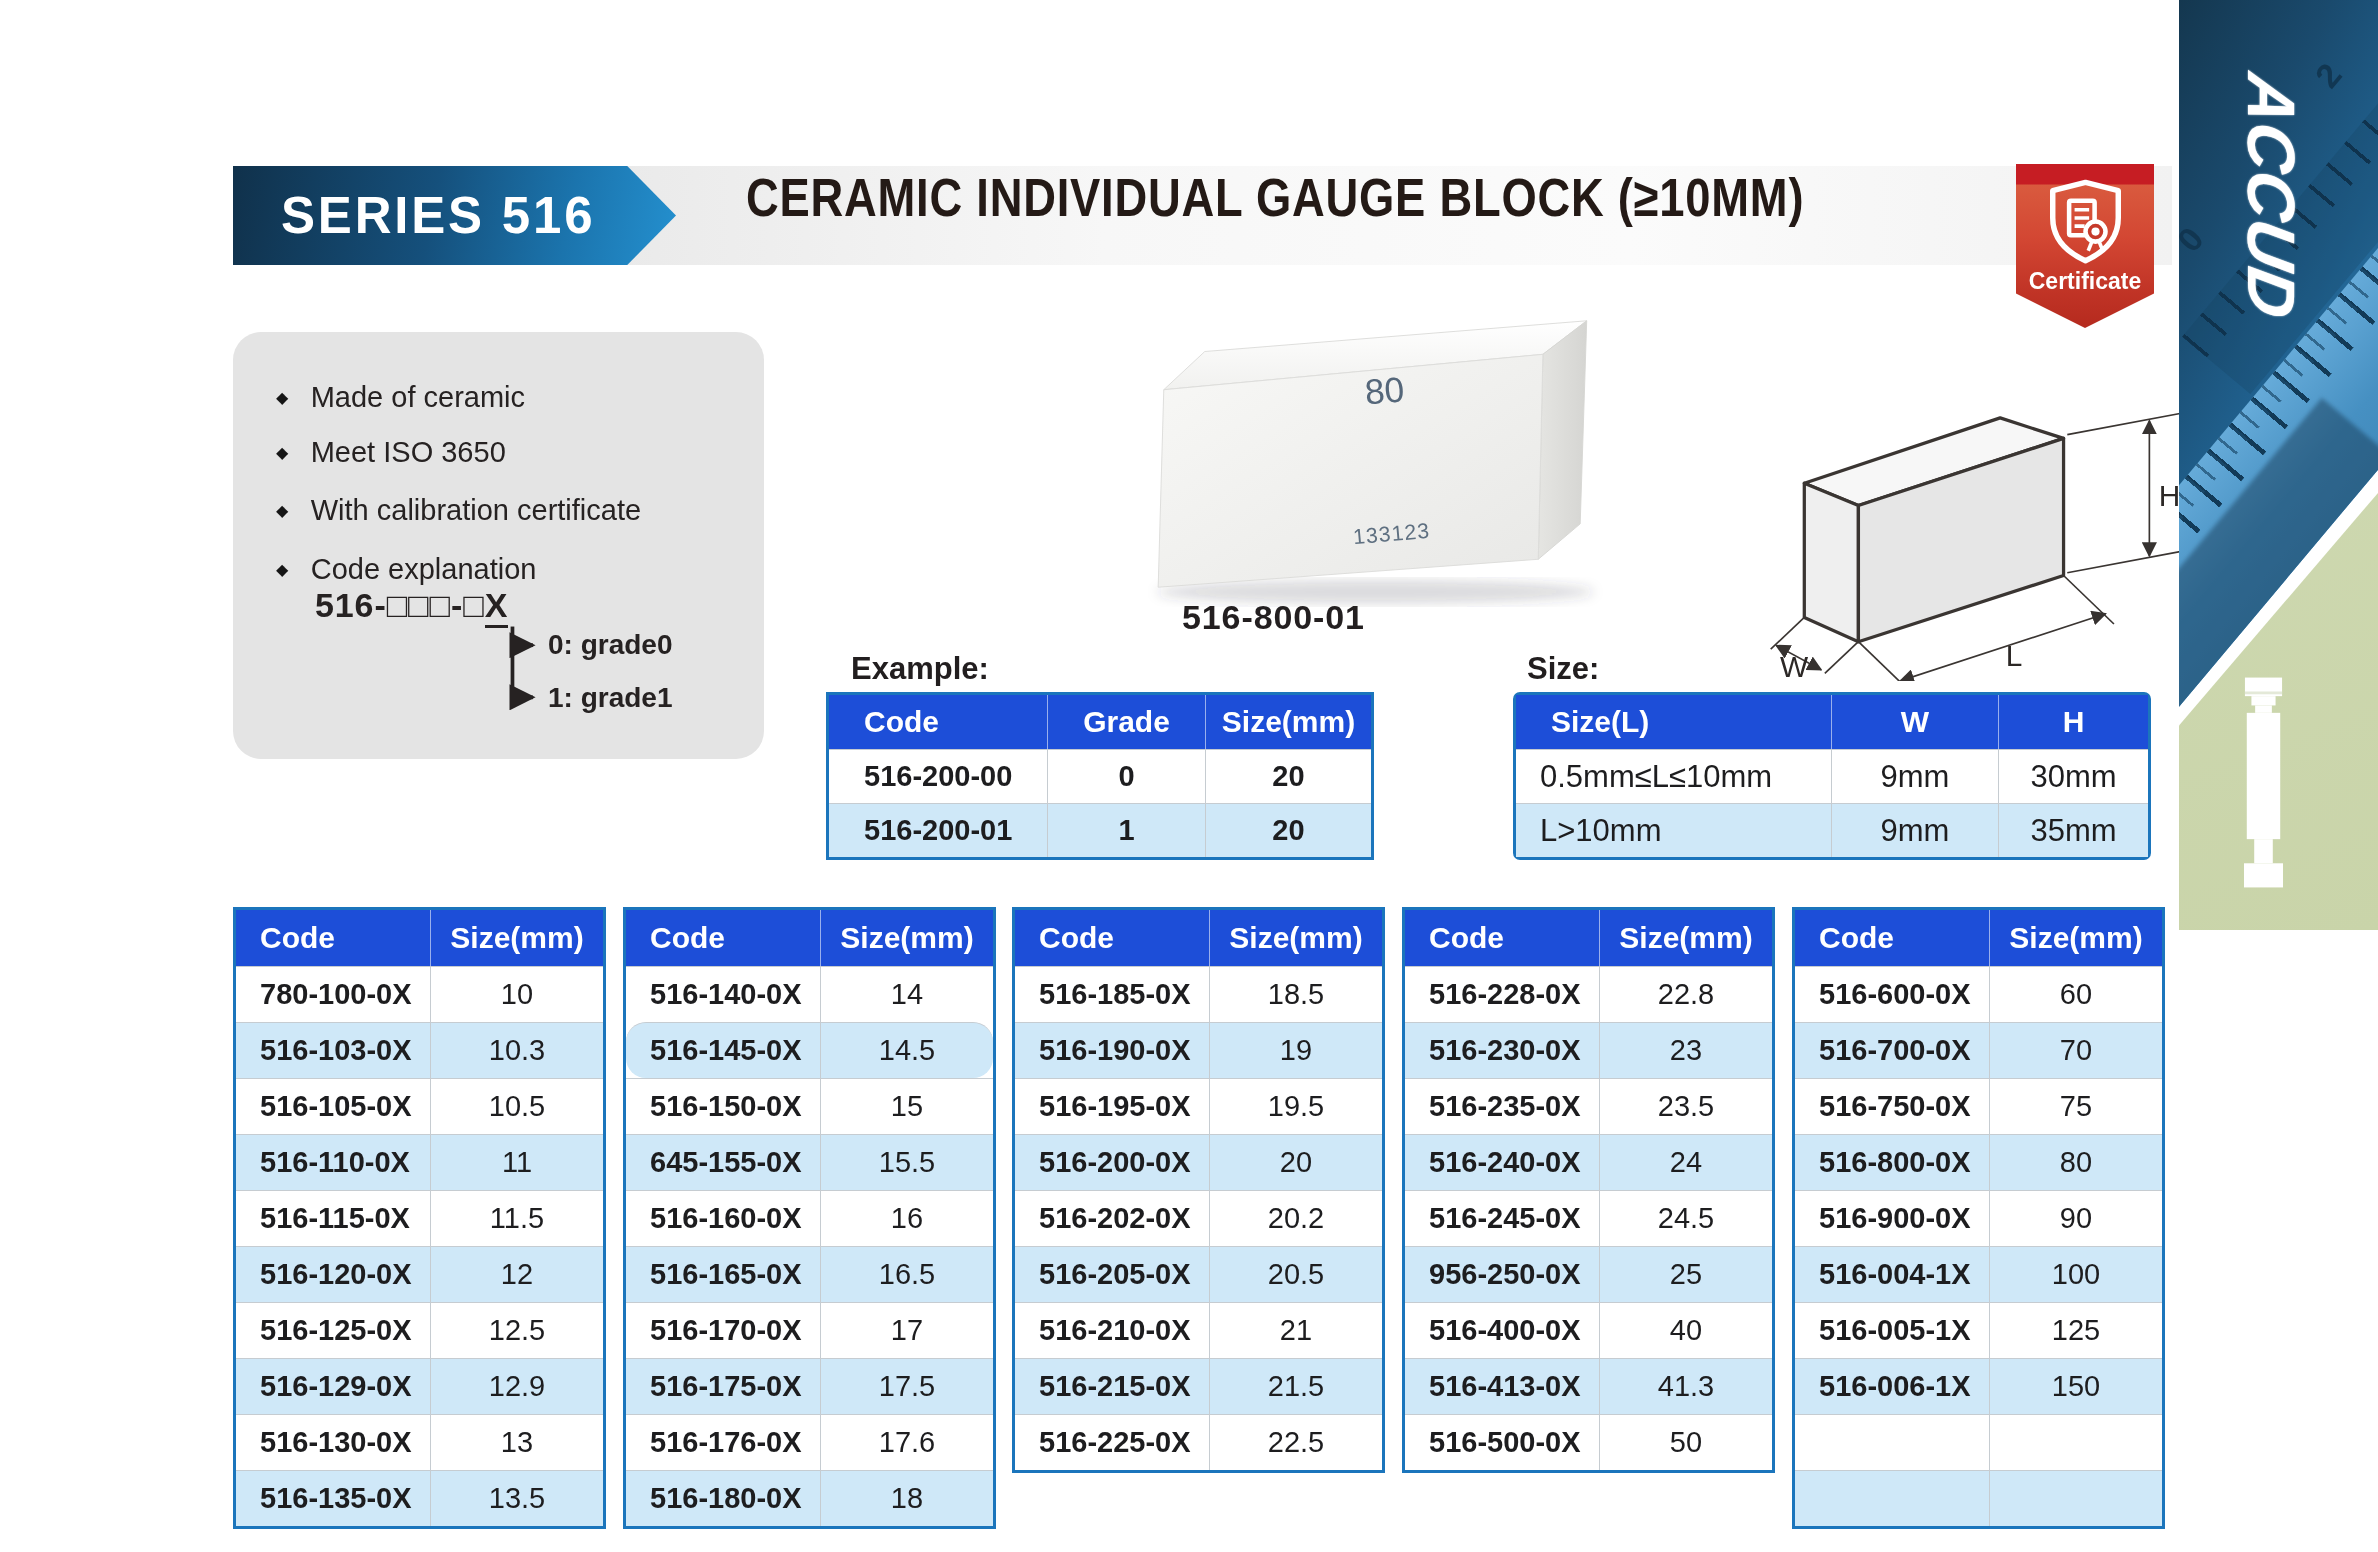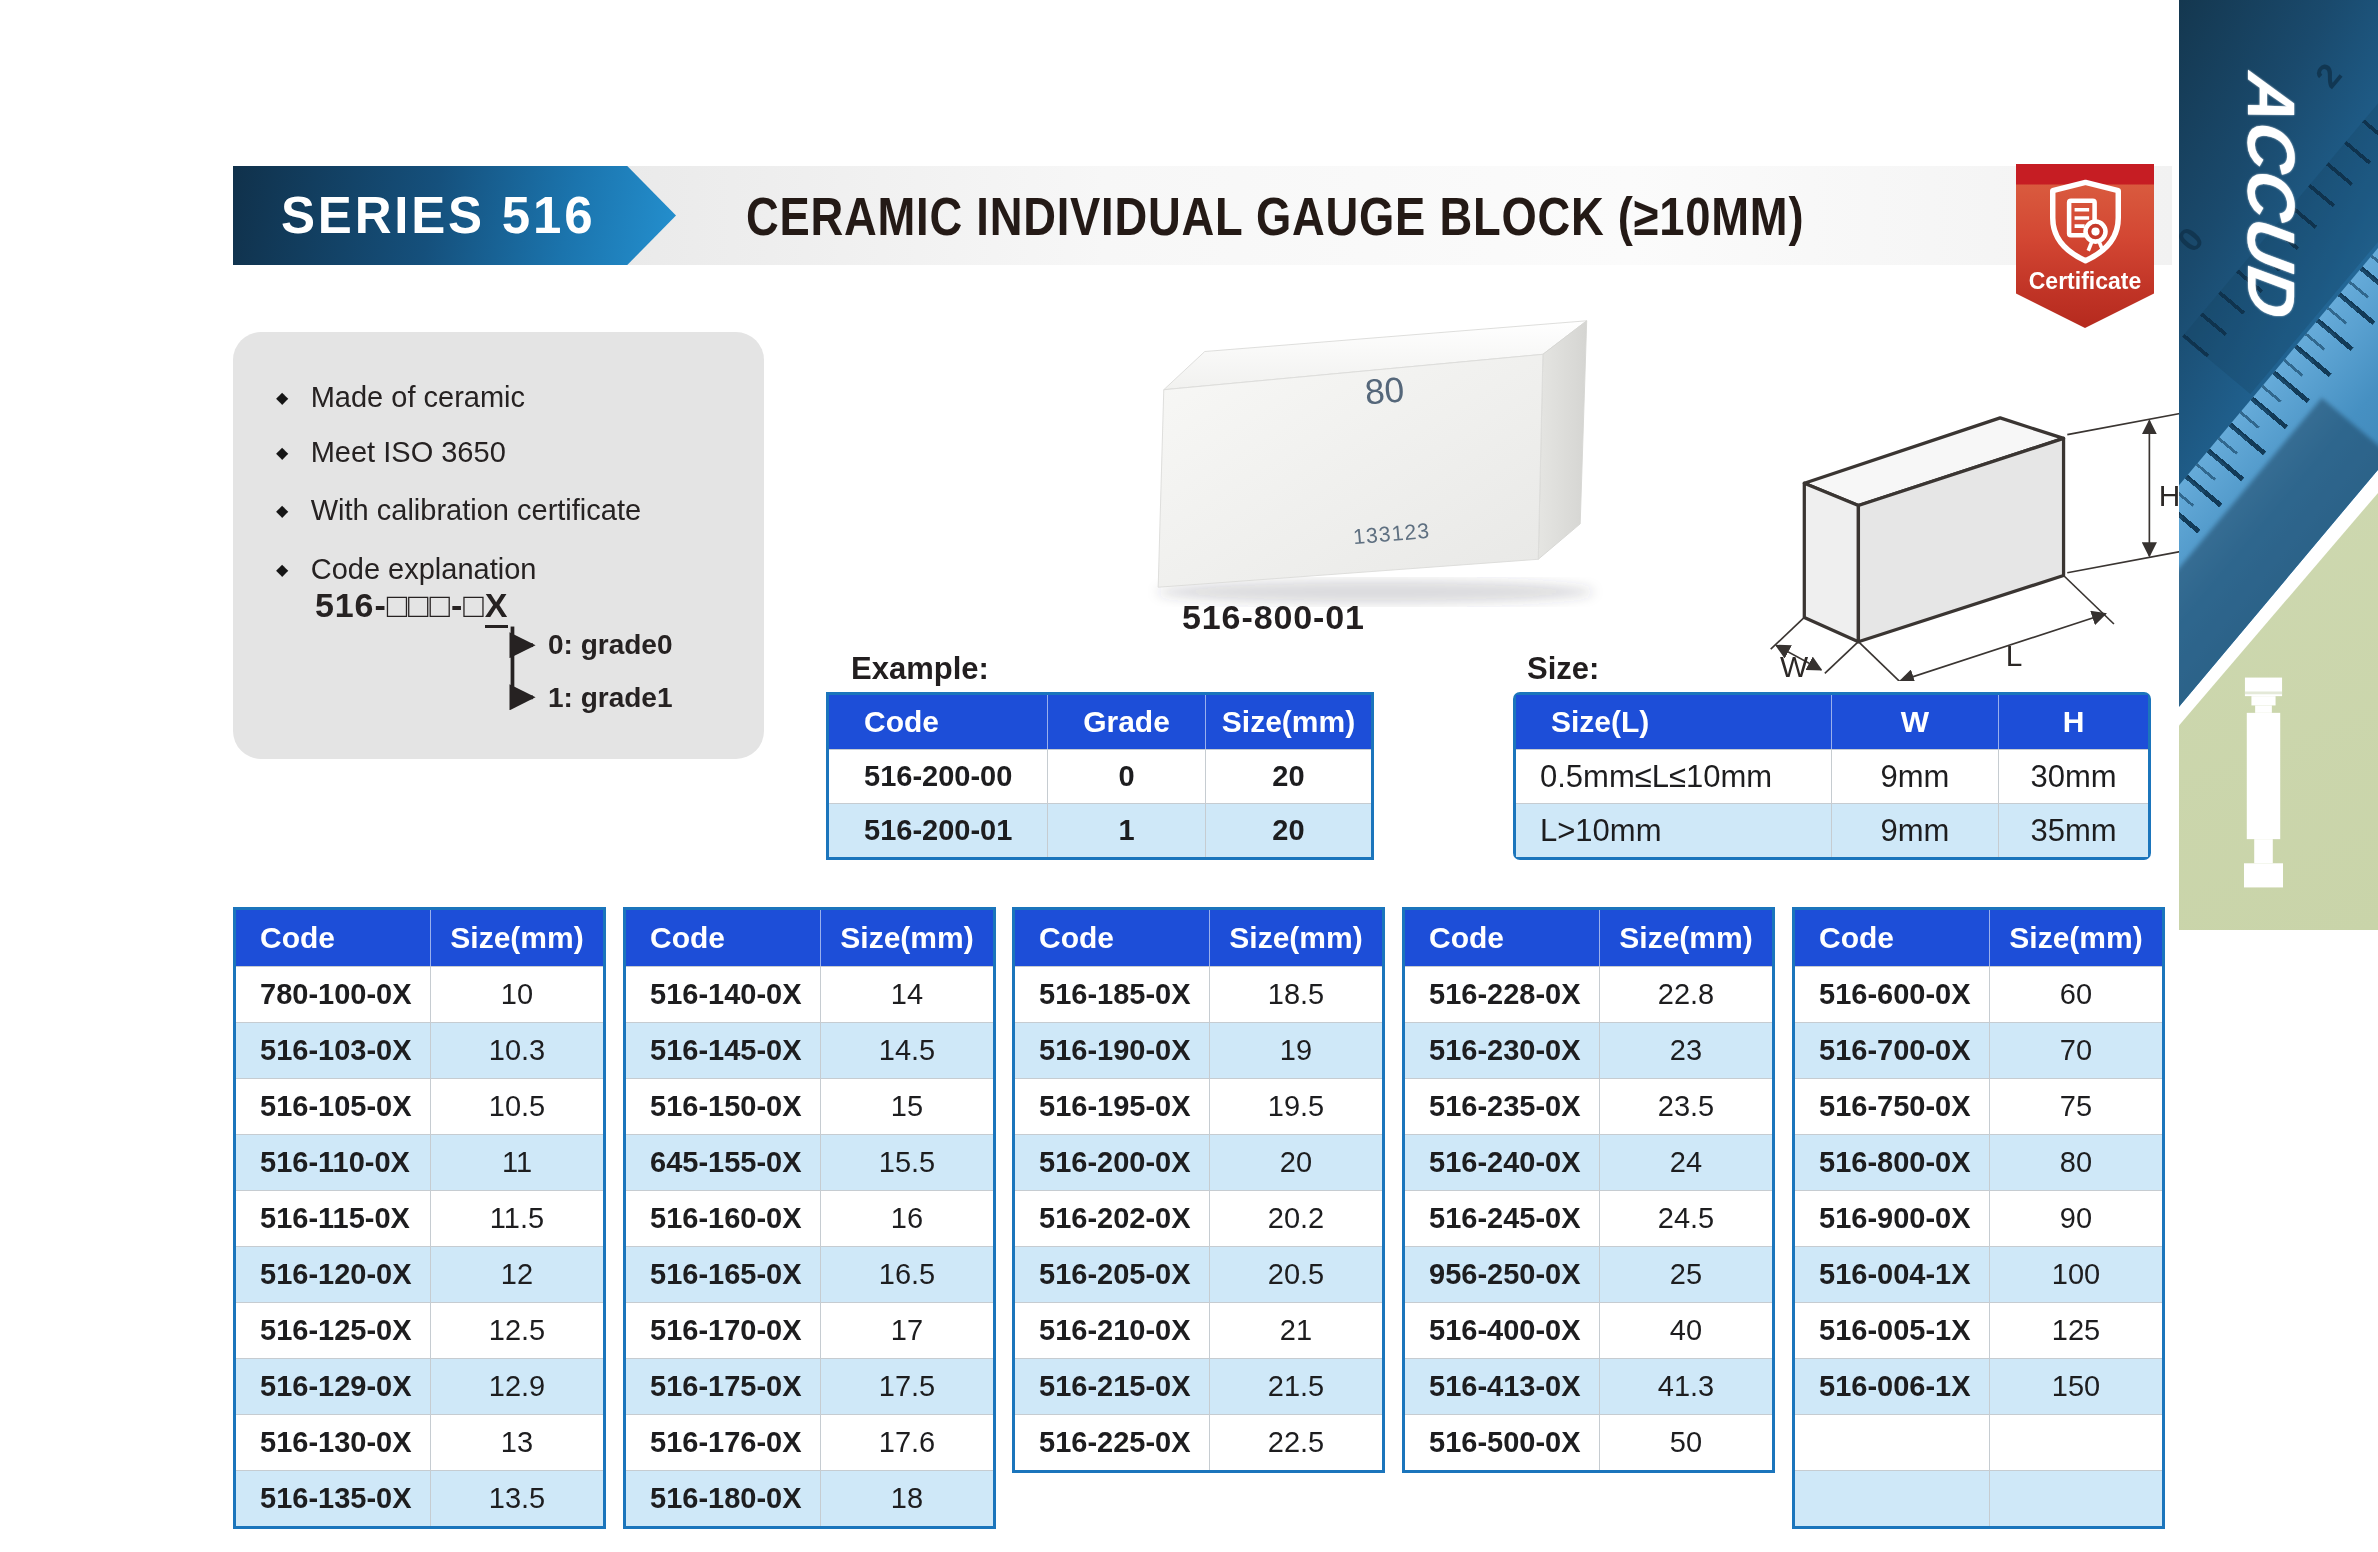--- a/index.html
+++ b/index.html
@@ -8,21 +8,21 @@
   .abs{position:absolute;}
 
   
   .header-bar{left:233px;top:166px;width:1939px;height:99px;
     background:linear-gradient(to right,#c7c7c7 0%,#e9e9e9 18%,#f7f7f7 45%,#fbfbfb 72%,#f2f2f2 100%);}
   .series-banner{left:233px;top:166px;width:443px;height:99px;box-sizing:border-box;
     clip-path:polygon(0 0,89% 0,100% 50%,89% 100%,0 100%);
     background:linear-gradient(100deg,#10314b 0%,#15507c 45%,#1b74ad 75%,#2490cf 100%);
     display:flex;align-items:center;padding-left:48px;}
   .series-label{font-size:51px;font-weight:bold;color:#fff;letter-spacing:2.8px;white-space:nowrap;}
-  .page-title{left:746px;top:148px;width:1240px;height:99px;display:flex;align-items:flex-end;}
+  .page-title{left:746px;top:166px;width:1240px;height:99px;display:flex;align-items:flex-start;}
   .page-title span{font-size:54px;font-weight:bold;color:#241a16;letter-spacing:0.9px;
     transform:scaleX(.84);transform-origin:left center;white-space:nowrap;}
 
   
   .cert-badge{left:2016px;top:164px;width:138px;height:164px;text-align:center;
     clip-path:polygon(0 0,100% 0,100% 79%,50% 100%,0 79%);
     background:linear-gradient(180deg,#c61d23 0%,#c61d23 12%,#d95a3e 13%,#d34733 45%,#c23527 75%,#b52a1e 100%);}
   .cert-badge svg{display:block;margin:13px auto 0;}
   .cert-label{font-size:23px;font-weight:bold;color:#fff;margin-top:0px;}
 
@@ -311,21 +311,21 @@
   <div class="abs tbl tbl-codes tc1">
       <div class="t-head" style="grid-template-columns: 194px 1fr;">
         <div class="t-cell c0">Code</div>
         <div class="t-cell c1">Size(mm)</div>
       </div>
       <div class="t-body">
         <div class="t-row" style="grid-template-columns: 194px 1fr;">
           <div class="t-cell c0">516-140-0X</div>
           <div class="t-cell c1">14</div>
         </div>
-        <div class="t-row" style="grid-template-columns: 194px 1fr;">
+        <div class="t-row" style="grid-template-columns: 194px 1fr; border-radius: 20px;">
           <div class="t-cell c0">516-145-0X</div>
           <div class="t-cell c1">14.5</div>
         </div>
         <div class="t-row" style="grid-template-columns: 194px 1fr;">
           <div class="t-cell c0">516-150-0X</div>
           <div class="t-cell c1">15</div>
         </div>
         <div class="t-row" style="grid-template-columns: 194px 1fr;">
           <div class="t-cell c0">645-155-0X</div>
           <div class="t-cell c1">15.5</div>

